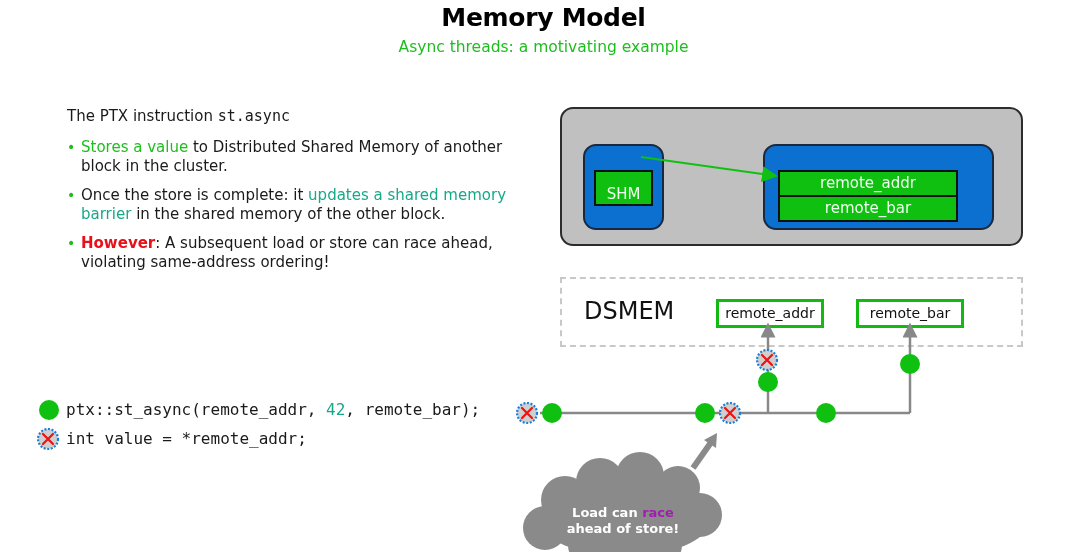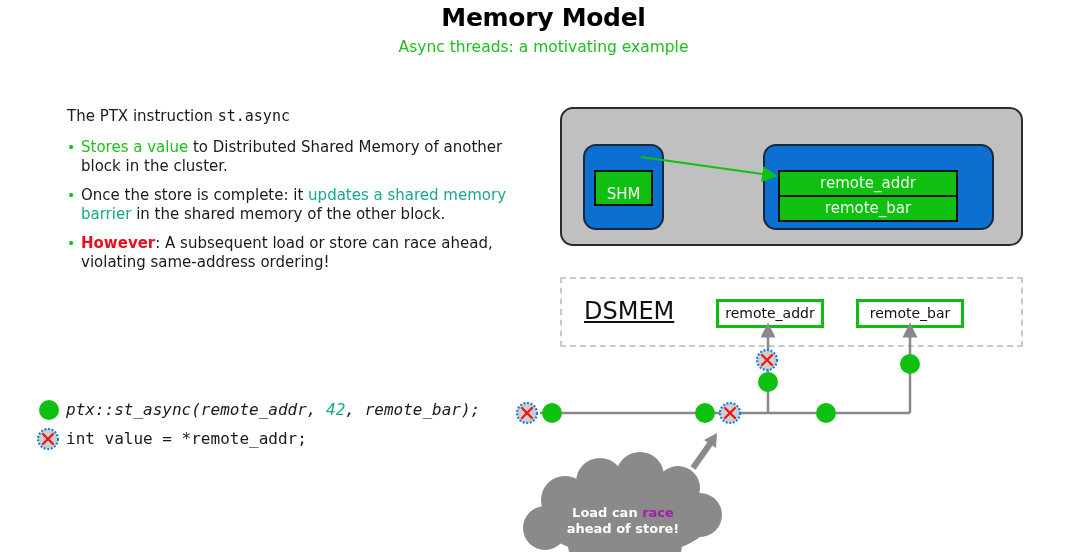--- a/index.html
+++ b/index.html
@@ -39,21 +39,21 @@
   .sm-label { position: absolute; left: 0; width: 100%; top: 3px; text-align: center; font-size: 15px; color: #e8f2ff; margin-top: 43px; }
   .gbox {
     position: absolute; background: #10c010; border: 2px solid #111; box-sizing: border-box;
     color: #f0fff0; text-align: center; font-size: 15px;
   }
 
   .dsmem {
     position: absolute; left: 560px; top: 277px; width: 463px; height: 70px;
     border: 2px dashed #c8c8c8; box-sizing: border-box;
   }
-  .dsmem-label { position: absolute; left: 22px; top: 18px; font-size: 24px; color: #111; text-decoration: underline; }
+  .dsmem-label { position: absolute; left: 22px; top: 18px; font-size: 24px; color: #111; }
   .obox {
     position: absolute; top: 20px; height: 29px; box-sizing: border-box;
     border: 3px solid #11bb11; background: #fff; font-size: 14px; color: #111; text-align: center; line-height: 23px;
   }
 
   .code {
     position: absolute; left: 66px; font-size: 16px; color: #1a1a1a; white-space: pre;
     font-family: "DejaVu Sans Mono", "Liberation Mono", monospace;
   }
   .num { color: #17a88a; }
@@ -102,21 +102,21 @@
     <div class="gbox" style="left:13px; top:49px; width:180px; height:27px; line-height:23px;">remote_bar</div>
   </div>
 </div>
 
 <div class="dsmem">
   <div class="dsmem-label">DSMEM</div>
   <div class="obox" style="left:154px; width:108px;">remote_addr</div>
   <div class="obox" style="left:294px; width:108px;">remote_bar</div>
 </div>
 
-<div class="code" style="top:400px;font-style:italic;"><span>ptx::st_async(remote_addr, </span><span class="num">42</span><span>, remote_bar);</span></div>
+<div class="code" style="top:400px;"><span>ptx::st_async(remote_addr, </span><span class="num">42</span><span>, remote_bar);</span></div>
 <div class="code" style="top:429px;">int value = *remote_addr;</div>
 
 <svg class="overlay" width="1080" height="552">
   <defs>
     <marker id="arrG" markerWidth="8" markerHeight="8" refX="7" refY="4" orient="auto">
       <path d="M0,0 L8,4 L0,8 z" fill="#10c010"></path>
     </marker>
     <marker id="arrGray" markerWidth="6" markerHeight="6" refX="5" refY="3" orient="auto">
       <path d="M0,0 L6,3 L0,6 z" fill="#888"></path>
     </marker>

